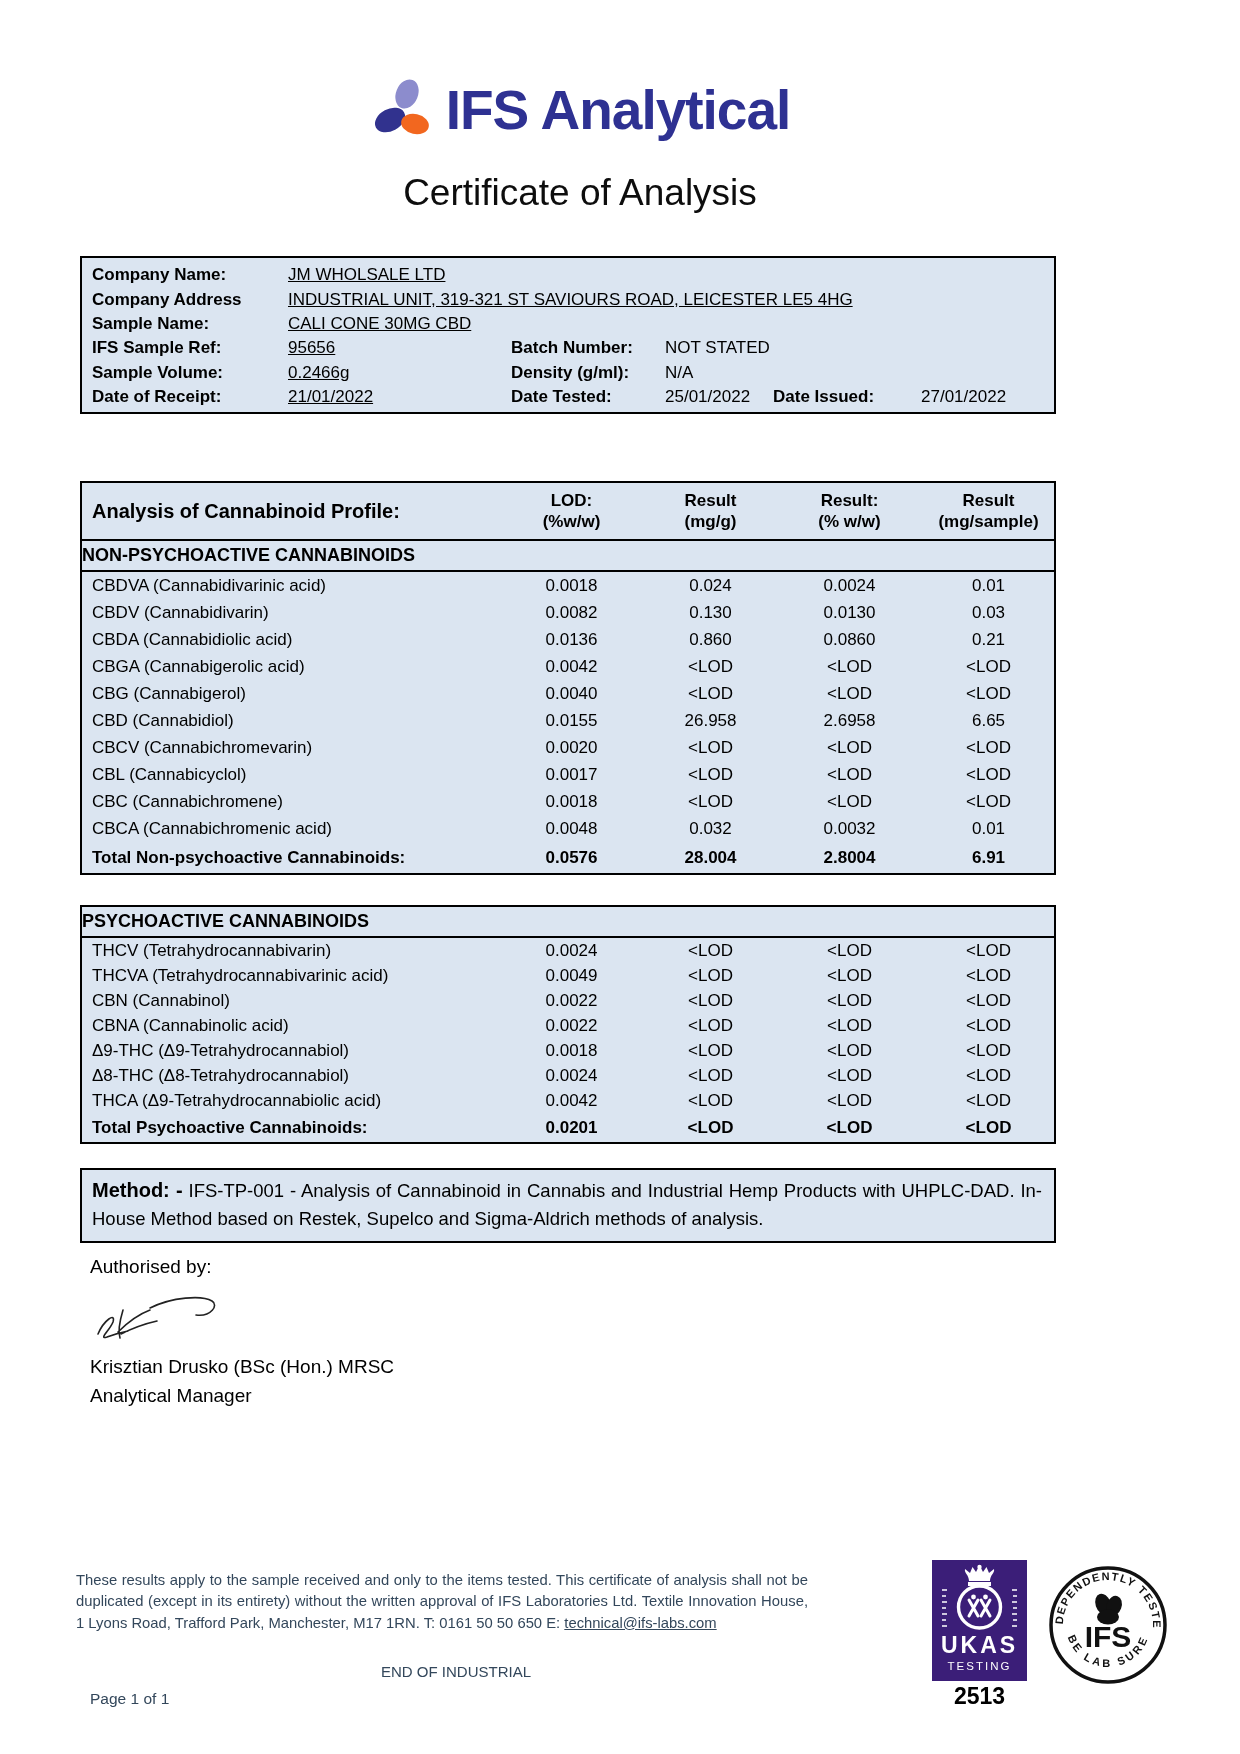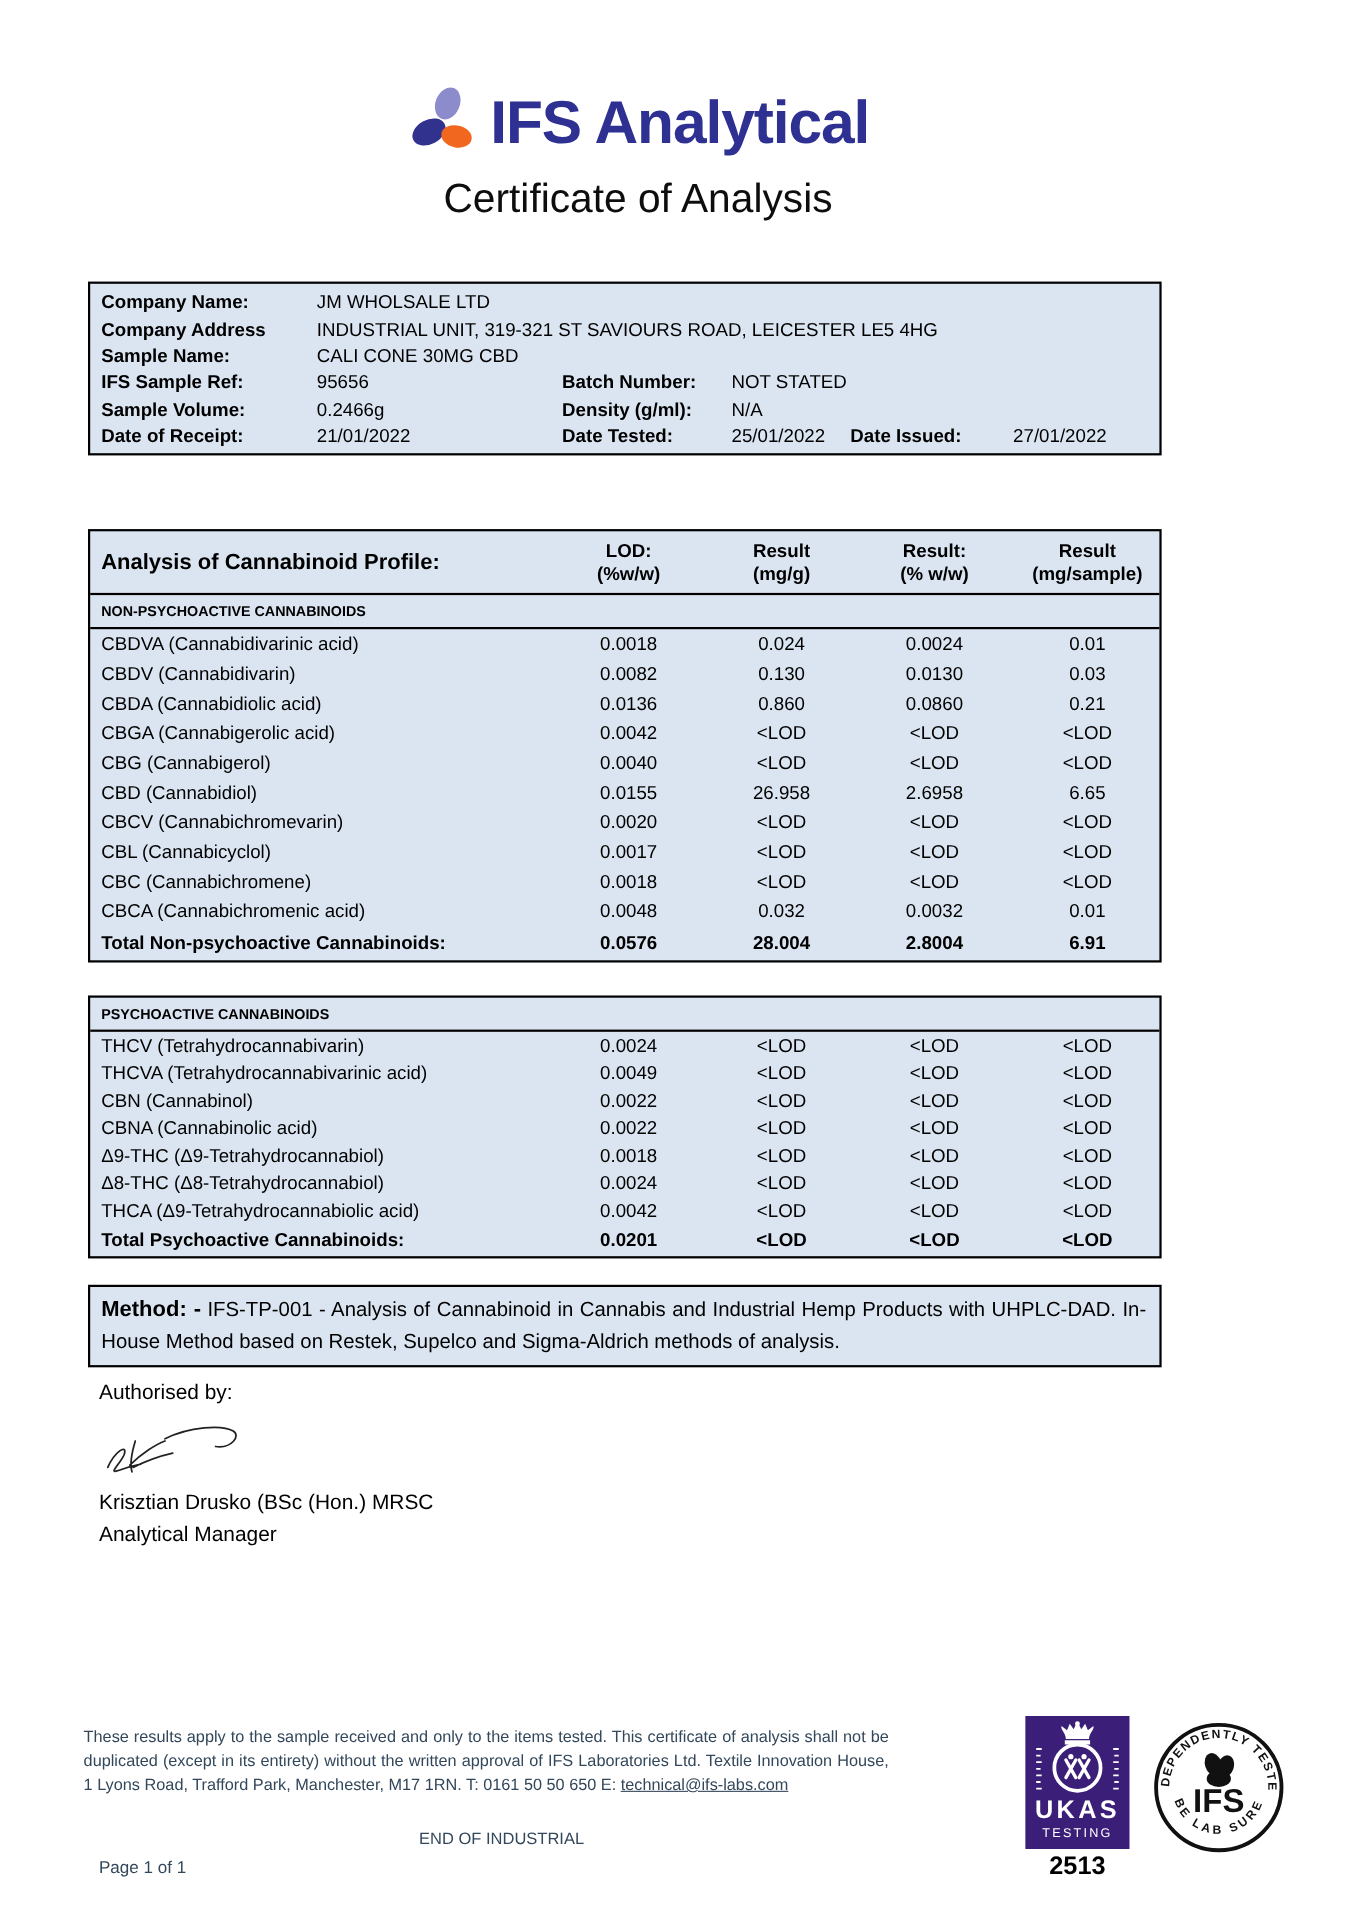--- a/index.html
+++ b/index.html
@@ -2,43 +2,43 @@
 <html><head>
 <meta charset="utf-8">
 <style>
   html,body { margin:0; padding:0; background:#ffffff; }
   body { width:1240px; height:1754px; font-family:"Liberation Sans", sans-serif; color:#000; }
   .page { position:relative; width:1240px; height:1754px; background:#fff; overflow:hidden;border-radius:22px; }
 
   
   .brand-row { position:absolute; top:74px; left:0; width:1160px; display:flex; justify-content:center; align-items:center; gap:12px; }
   .brand-text { font-size:55px; font-weight:bold; color:#2e3192; letter-spacing:-1px; }
-  .doc-title { position:absolute; top:160px; left:0; width:1160px; text-align:center; font-size:37px; color:#0d0d0d; }
+  .doc-title { position:absolute; top:172px; left:0; width:1160px; text-align:center; font-size:37px; color:#0d0d0d; }
 
   
   .info-table { position:absolute; left:80px; top:256px; width:976px; box-sizing:border-box;
                 background:#dbe5f1; border:2.5px solid #000; padding:5px 0 3px 10px; }
   .info-row { display:flex; height:24.4px; align-items:center; font-size:17px; white-space:nowrap; }
   .ilabel  { font-weight:bold; width:196px; flex:none; }
-  .ival    { flex:1; }
+  .ival    { flex:1;text-decoration:underline; }
   .ival.w1 { flex:none; width:223px; }
   .ilabel2 { font-weight:bold; flex:none; width:154px; }
   .ival2   { flex:none; width:108px; }
   .ilabel3 { font-weight:bold; flex:none; width:148px; }
   .ival3   { flex:1; }
 
   
   .data-table { position:absolute; left:80px; width:976px; box-sizing:border-box;
                 background:#dbe5f1; border:2.5px solid #000; }
   .t1 { top:481px; }
   .t2 { top:905px; }
   .thead { display:flex; align-items:center; height:56px; border-bottom:2.5px solid #000; }
   .thead-title { flex:none; width:420px; box-sizing:border-box; padding-left:10px; font-weight:bold; font-size:20px; }
   .hcell { flex:none; width:139px; text-align:center; font-weight:bold; font-size:17px; line-height:1.25; }
-  .section-row { height:29px; line-height:29px; font-weight:bold; font-size:13px; padding-left:10px; border-bottom:2.5px solid #000; }
+  .section-row { height:29px; line-height:29px; font-weight:bold; font-size:18px; border-bottom:2.5px solid #000; }
   .drow { display:flex; align-items:center; height:27px; font-size:17px;justify-content:space-between; }
   .t2 .drow { height:25px; }
   .dname { flex:none; width:420px; box-sizing:border-box; padding-left:10px; }
   .dcell { flex:none; width:139px; text-align:center; }
   .total-row { display:flex; align-items:center; height:31px; font-size:17px; font-weight:bold; }
   .t2 .total-row { height:29px; }
 
   
   .method-box { position:absolute; left:80px; top:1168px; width:976px; box-sizing:border-box;
                 background:#dbe5f1; border:2.5px solid #000; padding:5px 12px 8px 10px;

